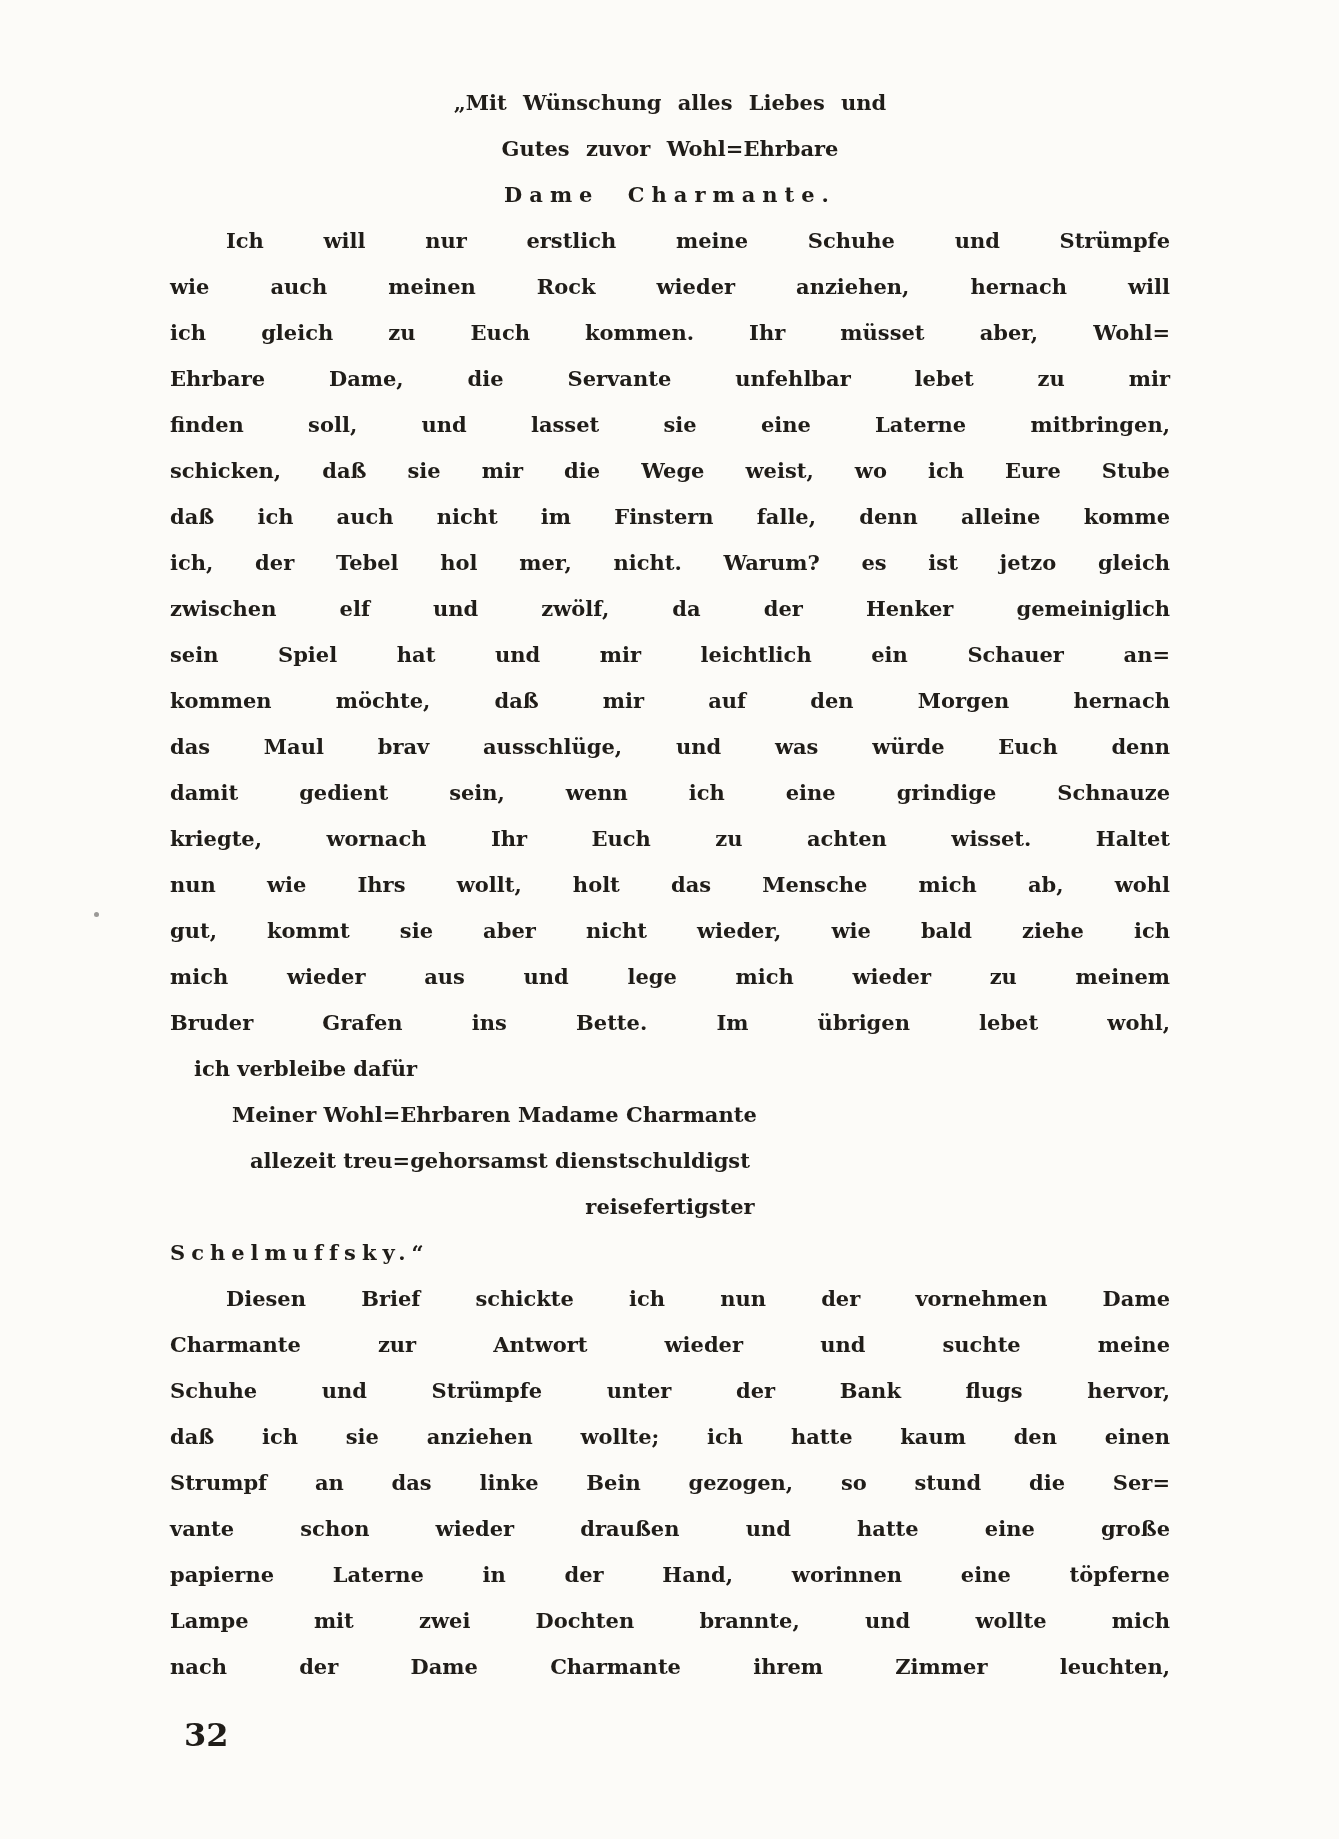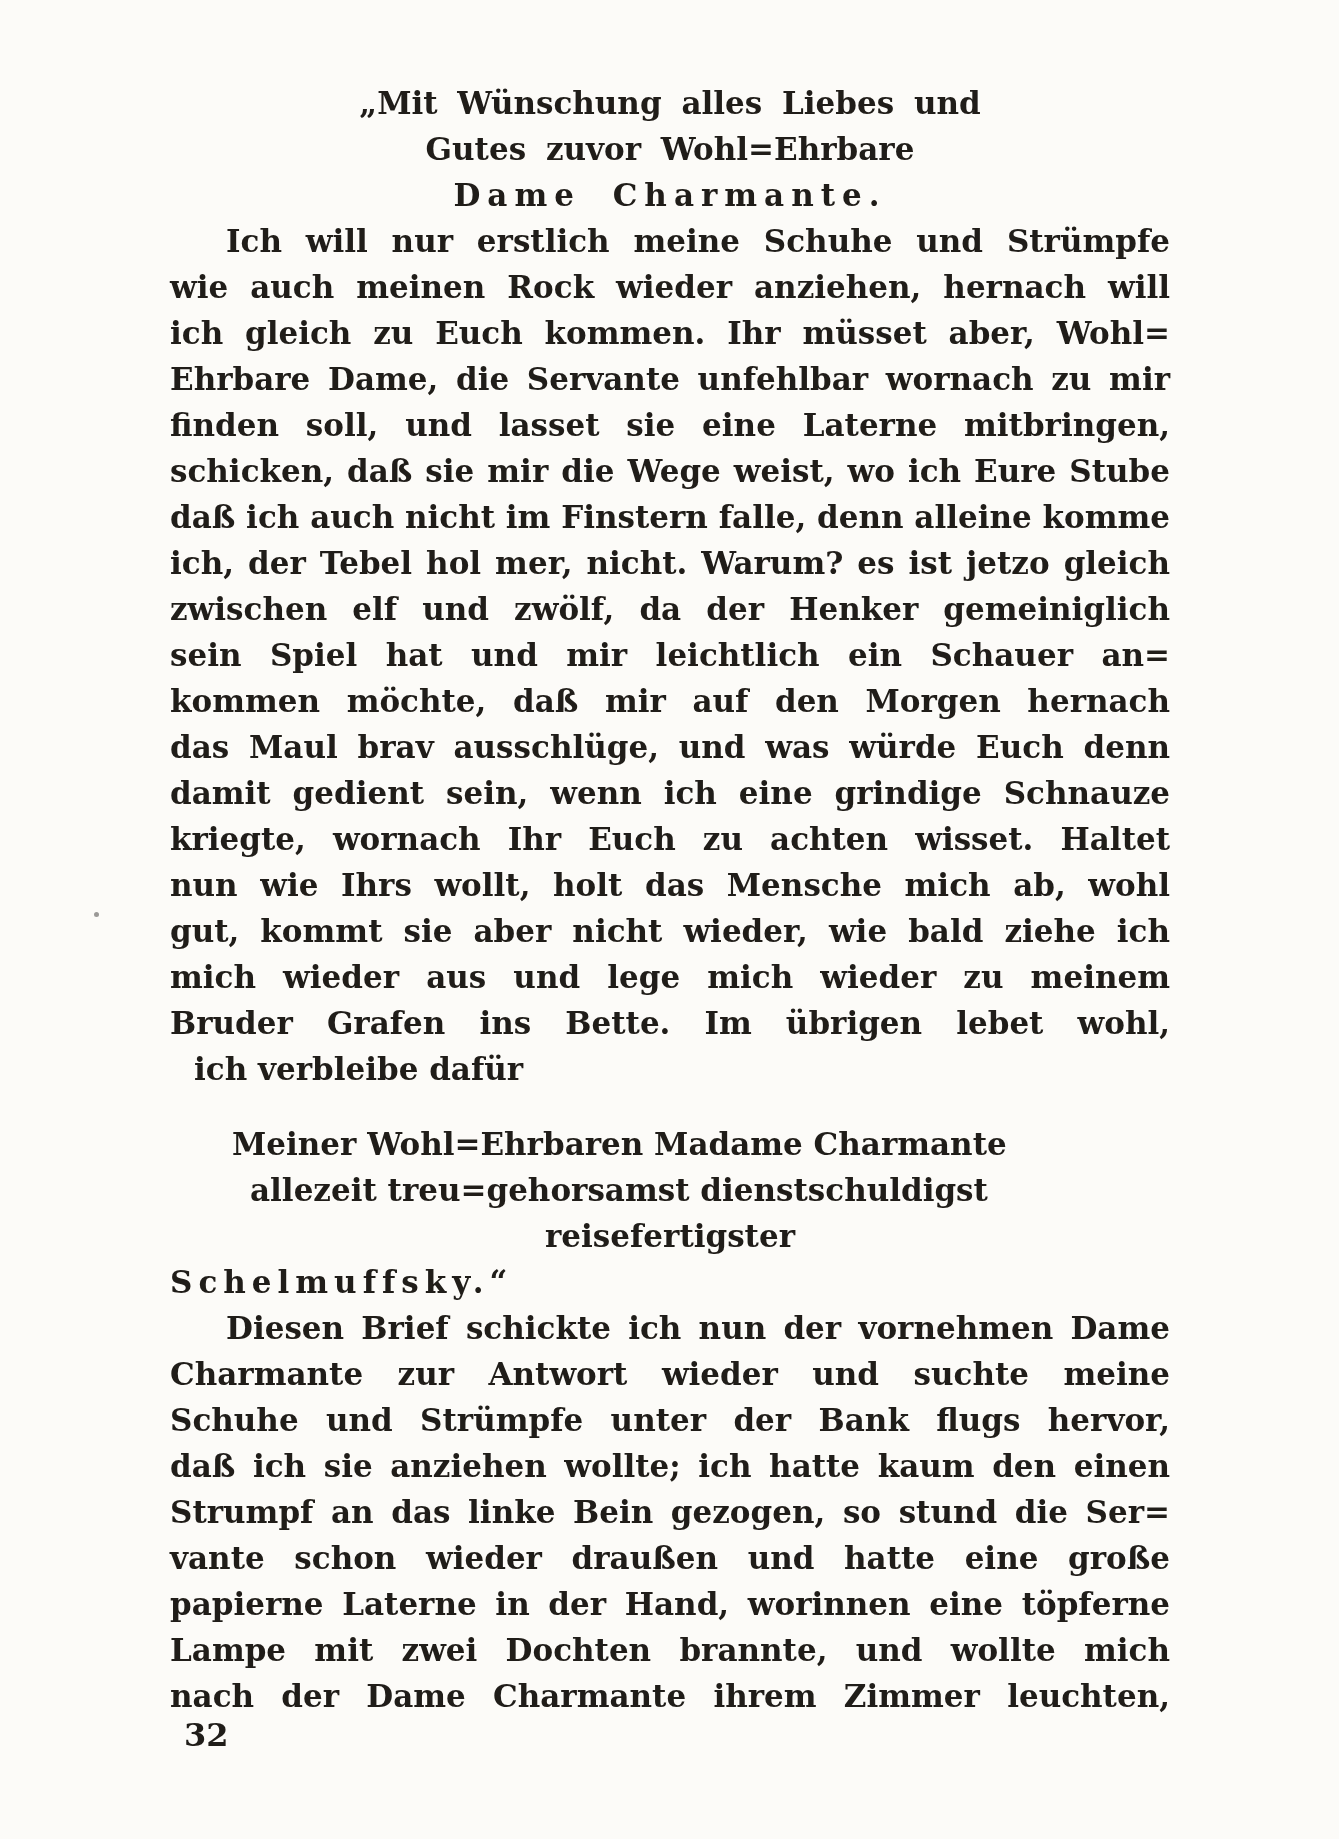--- a/index.html
+++ b/index.html
@@ -18,21 +18,21 @@
     }
     .page {
       position: absolute;
       inset: 0;
     }
     .text-block {
       position: absolute;
       left: 170px;
       top: 80px;
       width: 1000px;
-      font-size: 31px;
+      font-size: 21px;
       line-height: 46px;
     }
     .line {
       min-height: 46px;
     }
     
     .centered .line {
       text-align: center;
       word-spacing: 9px;
     }
@@ -50,21 +50,21 @@
     }
     .last-left .line:last-child {
       text-align: left;
       text-align-last: left;
       margin-left: 24px;
     }
     
     .closing .line {
       text-align: left;
     }
-    .closing .line:nth-child(1) { margin-left: 62px; margin-top: 29px; }
+    .closing .line:nth-child(1) { margin-left: 62px; }
     .closing .line:nth-child(2) { margin-left: 80px; }
     .closing .line:nth-child(3) { margin-left: 0; text-align: center; }
     .closing .line:nth-child(4) { margin-left: 0; text-align: left; letter-spacing: 6px; }
     .page-number {
       position: absolute;
       left: 184px;
       top: 1712px;
       font-size: 32px;
       line-height: 46px;
     }
@@ -89,21 +89,21 @@
     <div class="letter-head centered">
         <div class="line">„Mit Wünschung alles Liebes und</div>
         <div class="line">Gutes zuvor Wohl=Ehrbare</div>
         <div class="line">Dame Charmante.</div>
       </div>
 
     <div class="letter-body justified indent-first last-left">
         <div class="line">Ich will nur erstlich meine Schuhe und Strümpfe</div>
         <div class="line">wie auch meinen Rock wieder anziehen, hernach will</div>
         <div class="line">ich gleich zu Euch kommen. Ihr müsset aber, Wohl=</div>
-        <div class="line">Ehrbare Dame, die Servante unfehlbar wornach zu mir</div>
+        <div class="line">Ehrbare Dame, die Servante unfehlbar lebet zu mir</div>
         <div class="line">finden soll, und lasset sie eine Laterne mitbringen,</div>
         <div class="line">schicken, daß sie mir die Wege weist, wo ich Eure Stube</div>
         <div class="line">daß ich auch nicht im Finstern falle, denn alleine komme</div>
         <div class="line">ich, der Tebel hol mer, nicht. Warum? es ist jetzo gleich</div>
         <div class="line">zwischen elf und zwölf, da der Henker gemeiniglich</div>
         <div class="line">sein Spiel hat und mir leichtlich ein Schauer an=</div>
         <div class="line">kommen möchte, daß mir auf den Morgen hernach</div>
         <div class="line">das Maul brav ausschlüge, und was würde Euch denn</div>
         <div class="line">damit gedient sein, wenn ich eine grindige Schnauze</div>
         <div class="line">kriegte, wornach Ihr Euch zu achten wisset. Haltet</div>

